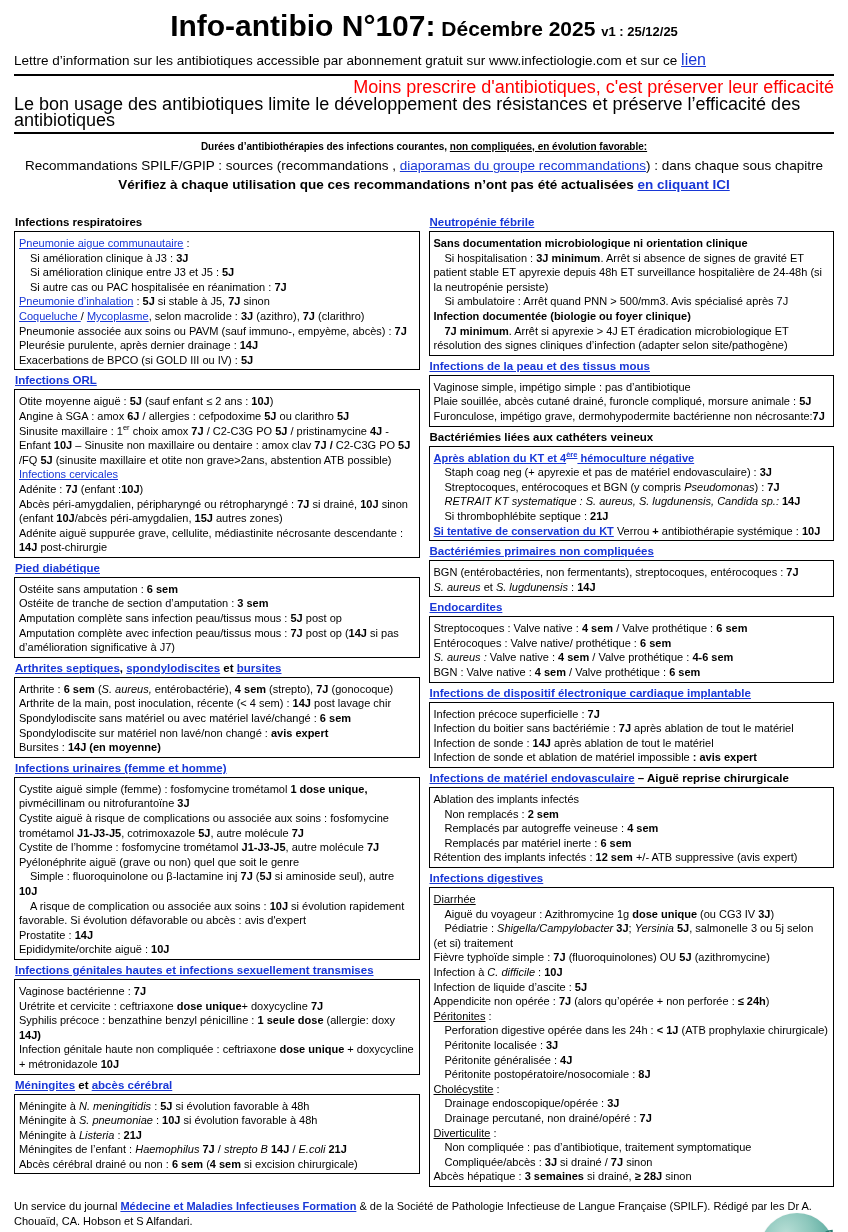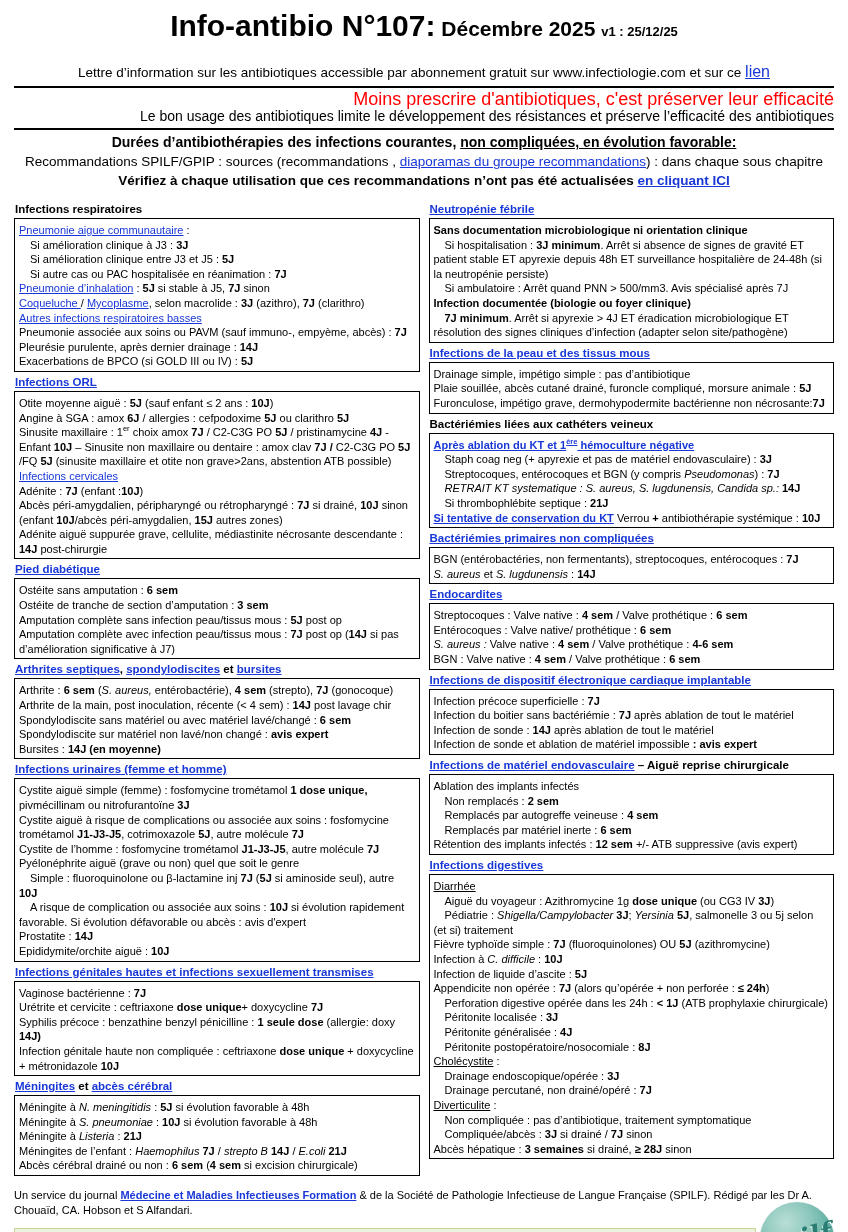--- a/index.html
+++ b/index.html
@@ -16,30 +16,30 @@
     width:848px;height:1232px;background:#fff;color:#000;
     font-family:"Liberation Sans",sans-serif;position:relative;overflow:hidden;
   }
   .page{padding:8px 14px 0 14px}
 
   
   .title{ text-align:center;font-weight:bold;line-height:36px;white-space:nowrap }
   .title-main{font-size:30px}
   .title-date{font-size:21px}
   .title-ver{font-size:13px}
-  .subtitle{text-align:center;font-size:13.5px;line-height:18px;margin-top:13px}
+  .subtitle{font-size:13.5px;line-height:18px;margin-top:1px}
   .rule{border:none;border-top:2px solid #000;margin:4px 0 3px 0}
   .red-line{color:var(--alert-red);text-align:right;font-size:18px;line-height:17px}
-  .usage{text-align:right;font-size:14px;line-height:16px}
-  .durees{text-align:center;font-size:14px;line-height:19px;margin-top:2px}
+  .usage{text-align:left;font-size:18px;line-height:16px}
+  .durees{text-align:center;font-size:10px;line-height:19px;margin-top:2px}
   .reco{text-align:center;font-size:13.5px;line-height:19px}
   .verify{text-align:center;font-size:13.5px;font-weight:bold;line-height:19px}
 
   
-  .cols{display:flex;gap:9px;margin-top:9px;align-items:flex-start}
+  .cols{display:flex;gap:9px;margin-top:18px;align-items:flex-start}
   .col{flex:1;min-width:0}
   .sec-head{font-weight:bold;font-size:11.5px;line-height:16px;margin:2px 0 1px 1px}
   .sec-box{border:1px solid #000;padding:4px 4px 2px 4px;background:#fff}
   .line{font-size:11px;line-height:14.6px}
   .ind{text-indent:11px}
 
   
   .f-b{font-weight:bold}
   .f-i{font-style:italic}
   .f-u{text-decoration:underline}
@@ -97,21 +97,20 @@
     <div class="col" id="col-left">
         <section>
           <div class="sec-head"><span class="f-b">Infections respiratoires</span></div>
           <div class="sec-box">
             <div class="line"><span class="f-l">Pneumonie aigue communautaire</span><span> :</span></div>
             <div class="line ind"><span>Si amélioration clinique à J3 : </span><span class="f-b">3J</span></div>
             <div class="line ind"><span>Si amélioration clinique entre J3 et J5 : </span><span class="f-b">5J</span></div>
             <div class="line ind"><span>Si autre cas ou PAC hospitalisée en réanimation : </span><span class="f-b">7J</span></div>
             <div class="line"><span class="f-l">Pneumonie d’inhalation</span><span> : </span><span class="f-b">5J</span><span> si stable à J5, </span><span class="f-b">7J</span><span> sinon</span></div>
             <div class="line"><span class="f-l">Coqueluche </span><span>/ </span><span class="f-l">Mycoplasme</span><span>, selon macrolide :  </span><span class="f-b">3J</span><span> (azithro), </span><span class="f-b">7J</span><span> (clarithro)</span></div>
-            <div class="line"><span class="f-l">Autres infections respiratoires basses</span></div>
             <div class="line"><span>Pneumonie associée aux soins ou PAVM  (sauf immuno-, empyème, abcès) : </span><span class="f-b">7J</span></div>
             <div class="line"><span>Pleurésie purulente, après dernier drainage : </span><span class="f-b">14J</span></div>
             <div class="line"><span>Exacerbations de BPCO (si GOLD III ou IV) : </span><span class="f-b">5J</span></div>
           </div>
         </section>
         <section>
           <div class="sec-head"><span class="f-l f-b">Infections ORL</span></div>
           <div class="sec-box">
             <div class="line"><span>Otite moyenne aiguë : </span><span class="f-b">5J</span><span> (sauf enfant ≤ 2 ans : </span><span class="f-b">10J</span><span>)</span></div>
             <div class="line"><span>Angine à SGA : amox </span><span class="f-b">6J</span><span> / allergies : cefpodoxime </span><span class="f-b">5J</span><span> ou clarithro </span><span class="f-b">5J</span></div>
@@ -181,29 +180,29 @@
             <div class="line"><span class="f-b">Sans documentation microbiologique ni orientation clinique</span></div>
             <div class="line ind"><span>Si hospitalisation : </span><span class="f-b">3J minimum</span><span>. Arrêt si absence de signes de gravité ET patient stable ET apyrexie depuis 48h ET surveillance hospitalière de 24-48h (si la neutropénie persiste)</span></div>
             <div class="line ind"><span>Si ambulatoire : Arrêt quand PNN &gt; 500/mm3. Avis  spécialisé après 7J</span></div>
             <div class="line"><span class="f-b">Infection documentée (biologie ou foyer clinique)</span></div>
             <div class="line ind"><span class="f-b">7J minimum</span><span>. Arrêt si apyrexie &gt; 4J ET éradication microbiologique ET résolution des signes cliniques d’infection (adapter selon site/pathogène)</span></div>
           </div>
         </section>
         <section>
           <div class="sec-head"><span class="f-l f-b">Infections de la peau et des tissus mous</span></div>
           <div class="sec-box">
-            <div class="line"><span>Drainage simple, impétigo simple : pas d’antibiotique</span></div>
+            <div class="line"><span>Vaginose simple, impétigo simple : pas d’antibiotique</span></div>
             <div class="line"><span>Plaie souillée, abcès cutané drainé, furoncle compliqué, morsure animale : </span><span class="f-b">5J</span></div>
             <div class="line"><span>Furonculose, impétigo grave, dermohypodermite bactérienne non nécrosante:</span><span class="f-b">7J</span></div>
           </div>
         </section>
         <section>
           <div class="sec-head"><span class="f-b">Bactériémies liées aux cathéters veineux</span></div>
           <div class="sec-box">
-            <div class="line"><span class="f-l f-b">Après ablation du KT et 1</span><span class="f-l f-b f-s">ère</span><span class="f-l f-b"> hémoculture négative</span></div>
+            <div class="line"><span class="f-l f-b">Après ablation du KT et 4</span><span class="f-l f-b f-s">ère</span><span class="f-l f-b"> hémoculture négative</span></div>
             <div class="line ind"><span>Staph coag neg (+ apyrexie et pas de matériel endovasculaire) : </span><span class="f-b">3J</span></div>
             <div class="line ind"><span>Streptocoques, entérocoques et BGN (y compris </span><span class="f-i">Pseudomonas</span><span>) : </span><span class="f-b">7J</span></div>
             <div class="line ind"><span class="f-i">RETRAIT KT systematique : S. aureus, S. lugdunensis, Candida sp.:</span><span> </span><span class="f-b">14J</span></div>
             <div class="line ind"><span>Si thrombophlébite septique : </span><span class="f-b">21J</span></div>
             <div class="line"><span class="f-l f-b">Si tentative de conservation du KT</span><span> Verrou </span><span class="f-b">+</span><span> antibiothérapie systémique : </span><span class="f-b">10J</span></div>
           </div>
         </section>
         <section>
           <div class="sec-head"><span class="f-l f-b">Bactériémies primaires non compliquées</span></div>
           <div class="sec-box">
@@ -242,20 +241,21 @@
         <section>
           <div class="sec-head"><span class="f-l f-b">Infections digestives</span></div>
           <div class="sec-box">
             <div class="line"><span class="f-u">Diarrhée</span></div>
             <div class="line ind"><span>Aiguë du voyageur : Azithromycine 1g </span><span class="f-b">dose unique</span><span> (ou CG3 IV </span><span class="f-b">3J</span><span>)</span></div>
             <div class="line ind"><span>Pédiatrie : </span><span class="f-i">Shigella/Campylobacter</span><span> </span><span class="f-b">3J</span><span>; </span><span class="f-i">Yersinia</span><span> </span><span class="f-b">5J</span><span>, salmonelle 3 ou 5j selon (et si) traitement</span></div>
             <div class="line"><span>Fièvre typhoïde simple : </span><span class="f-b">7J</span><span> (fluoroquinolones) OU </span><span class="f-b">5J</span><span> (azithromycine)</span></div>
             <div class="line"><span>Infection à </span><span class="f-i">C. difficile</span><span> : </span><span class="f-b">10J</span></div>
             <div class="line"><span>Infection de liquide d’ascite : </span><span class="f-b">5J</span></div>
             <div class="line"><span>Appendicite non opérée : </span><span class="f-b">7J</span><span> (alors qu’opérée + non perforée : </span><span class="f-b">≤ 24h</span><span>)</span></div>
+            <div class="line"><span class="f-u">Péritonites</span><span> :</span></div>
             <div class="line ind"><span>Perforation digestive opérée dans les 24h : </span><span class="f-b">&lt; 1J</span><span> (ATB prophylaxie chirurgicale)</span></div>
             <div class="line ind"><span>Péritonite localisée : </span><span class="f-b">3J</span></div>
             <div class="line ind"><span>Péritonite généralisée : </span><span class="f-b">4J</span></div>
             <div class="line ind"><span>Péritonite postopératoire/nosocomiale : </span><span class="f-b">8J</span></div>
             <div class="line"><span class="f-u">Cholécystite</span><span> :</span></div>
             <div class="line ind"><span>Drainage endoscopique/opérée : </span><span class="f-b">3J</span></div>
             <div class="line ind"><span>Drainage percutané, non drainé/opéré : </span><span class="f-b">7J</span></div>
             <div class="line"><span class="f-u">Diverticulite</span><span> :</span></div>
             <div class="line ind"><span>Non compliquée : pas d’antibiotique, traitement symptomatique</span></div>
             <div class="line ind"><span>Compliquée/abcès : </span><span class="f-b">3J</span><span> si drainé / </span><span class="f-b">7J</span><span> sinon</span></div>

